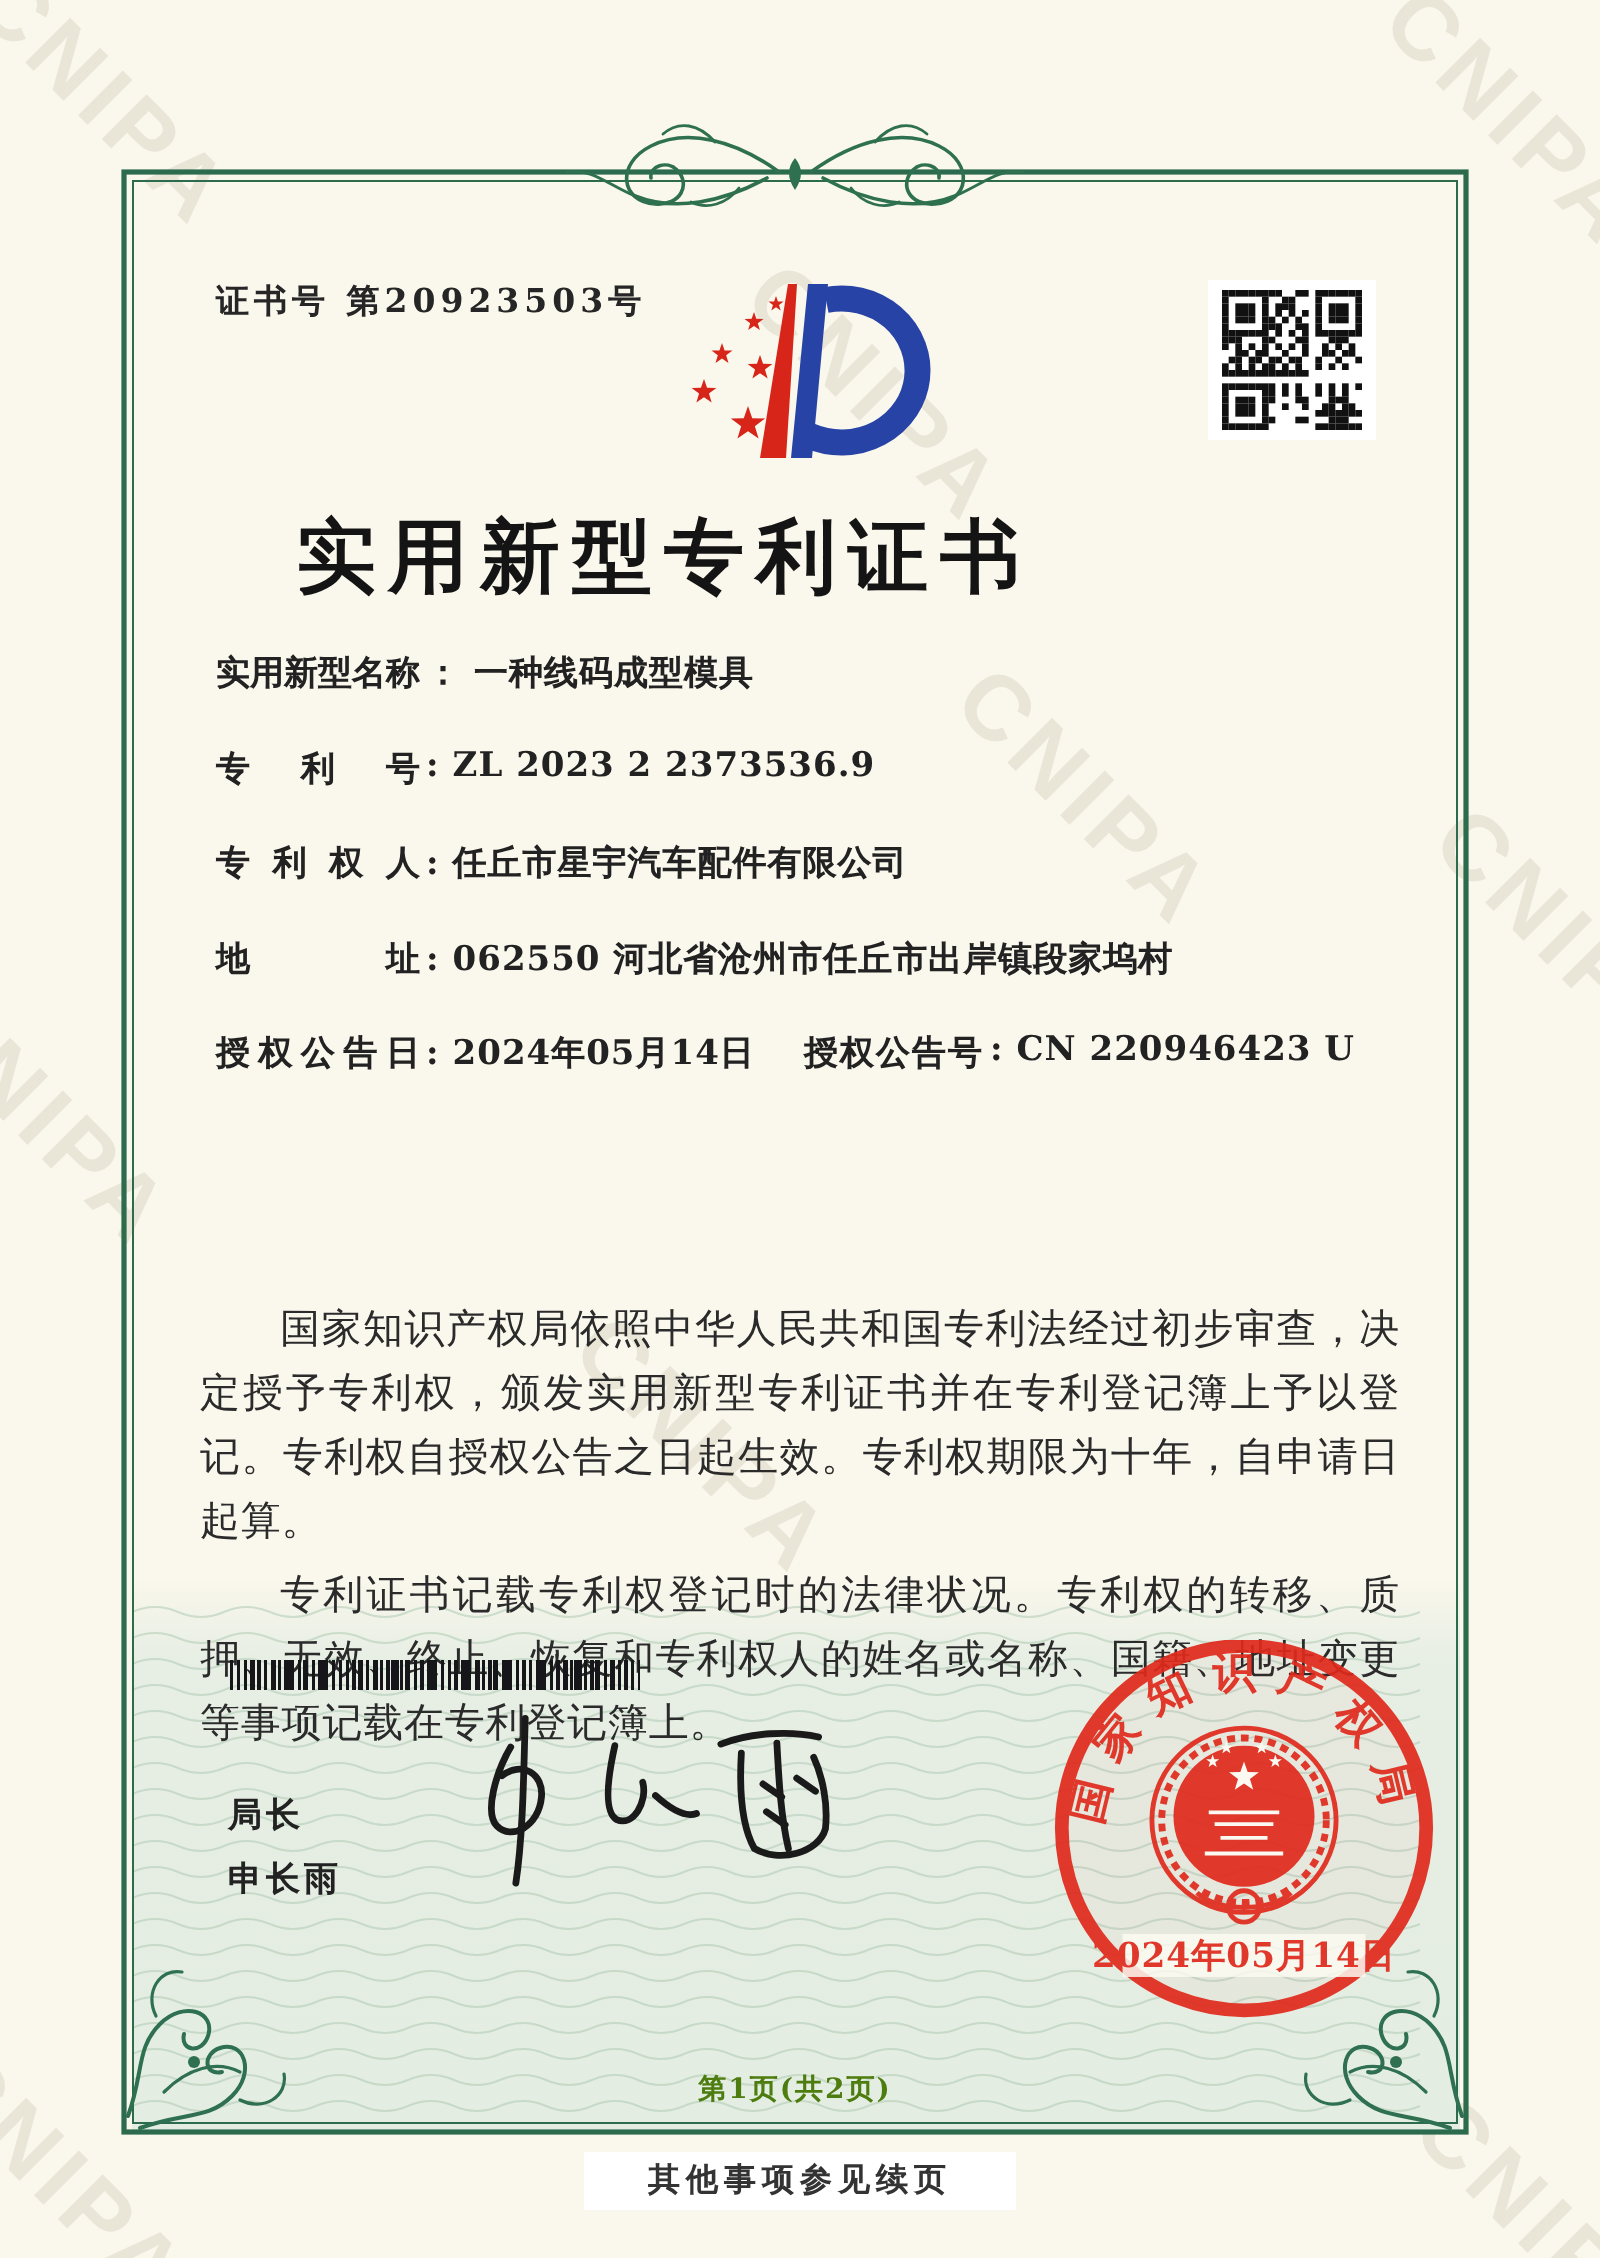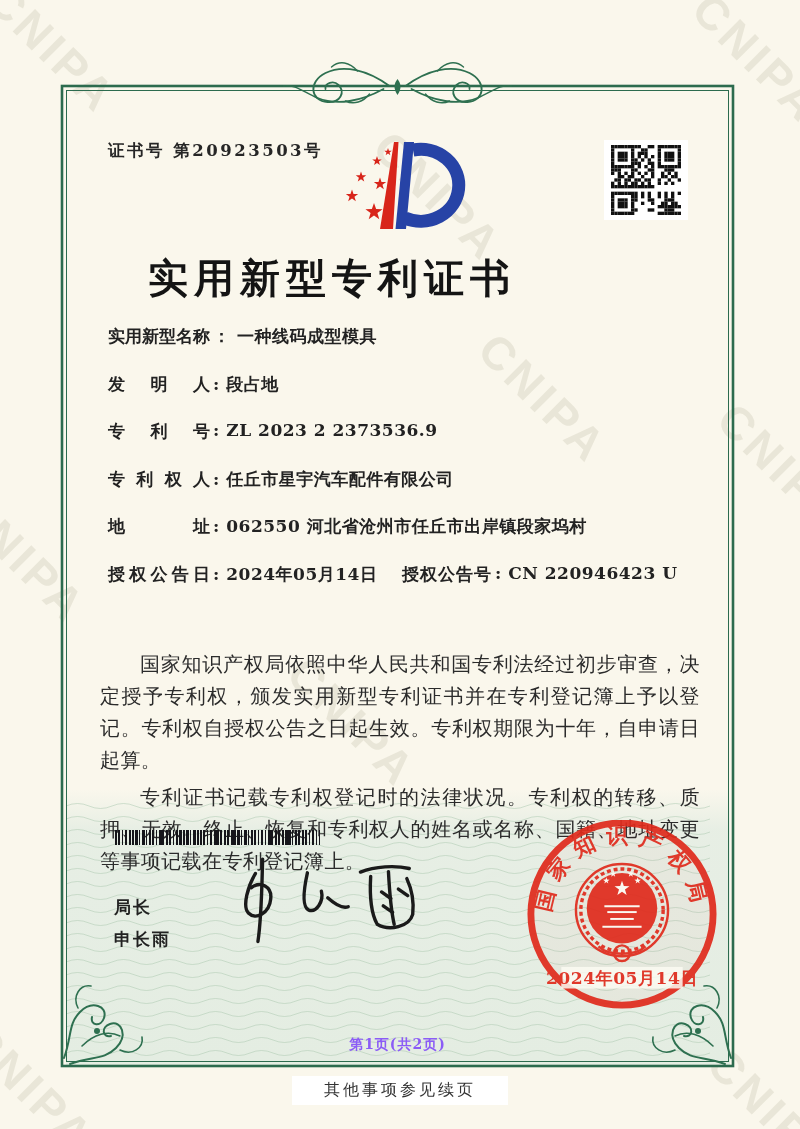--- a/index.html
+++ b/index.html
@@ -56,24 +56,24 @@
   
   .signer{left:114px;font-family:"Liberation Sans","DejaVu Sans",sans-serif;
           font-size:17px;font-weight:700;color:#222;letter-spacing:2px;}
   .signer.t{top:896px;}
   .signer.n{top:928px;}
   .sig{left:212px;top:848px;}
   
   .seal{left:512px;top:820px;}
   
   .pagefoot{left:62px;top:1036px;width:671px;text-align:center;
-            font-size:14px;font-weight:700;letter-spacing:1px;color:#8b5cf6;}
+            font-size:14px;font-weight:700;letter-spacing:1px;color:#4d7c0f;}
   .contnote{left:0;top:1076px;width:800px;text-align:center;}
   .contnote span{display:inline-block;background:#ffffff;padding:4px 32px;
-                 font-size:16px;font-weight:400;letter-spacing:3px;color:#333;}
+                 font-size:16px;font-weight:700;letter-spacing:3px;color:#333;}
 </style>
 </head>
 <body>
 
 <span class="wm" style="left:52px;top:48px">CNIPA</span>
 <span class="wm" style="left:757px;top:58px">CNIPA</span>
 <span class="wm" style="left:438px;top:196px">CNIPA</span>
 <span class="wm" style="left:543px;top:398px">CNIPA</span>
 <span class="wm" style="left:22px;top:558px">CNIPA</span>
 <span class="wm" style="left:782px;top:468px">CNIPA</span>
@@ -373,23 +373,20 @@
   </g>
 </svg>
 
 <div class="abs title">实用新型专利证书</div>
 
 <div class="abs fields">
   <div class="row">
     <span class="flabel">实用新型名称</span><span class="fcolon">：</span><span class="fvalue">一种线码成型模具</span>
   </div>
   <div class="row">
-    <span class="flabel">发明人</span><span class="fcolon">:</span><span class="fvalue">段占地</span>
-  </div>
-  <div class="row">
     <span class="flabel">专利号</span><span class="fcolon">:</span><span class="fvalue">ZL 2023 2 2373536.9</span>
   </div>
   <div class="row">
     <span class="flabel">专利权人</span><span class="fcolon">:</span><span class="fvalue">任丘市星宇汽车配件有限公司</span>
   </div>
   <div class="row">
     <span class="flabel">地址</span><span class="fcolon">:</span><span class="fvalue">062550 河北省沧州市任丘市出岸镇段家坞村</span>
   </div>
   <div class="row">
     <span class="flabel">授权公告日</span><span class="fcolon">:</span><span class="fvalue">2024年05月14日</span>

